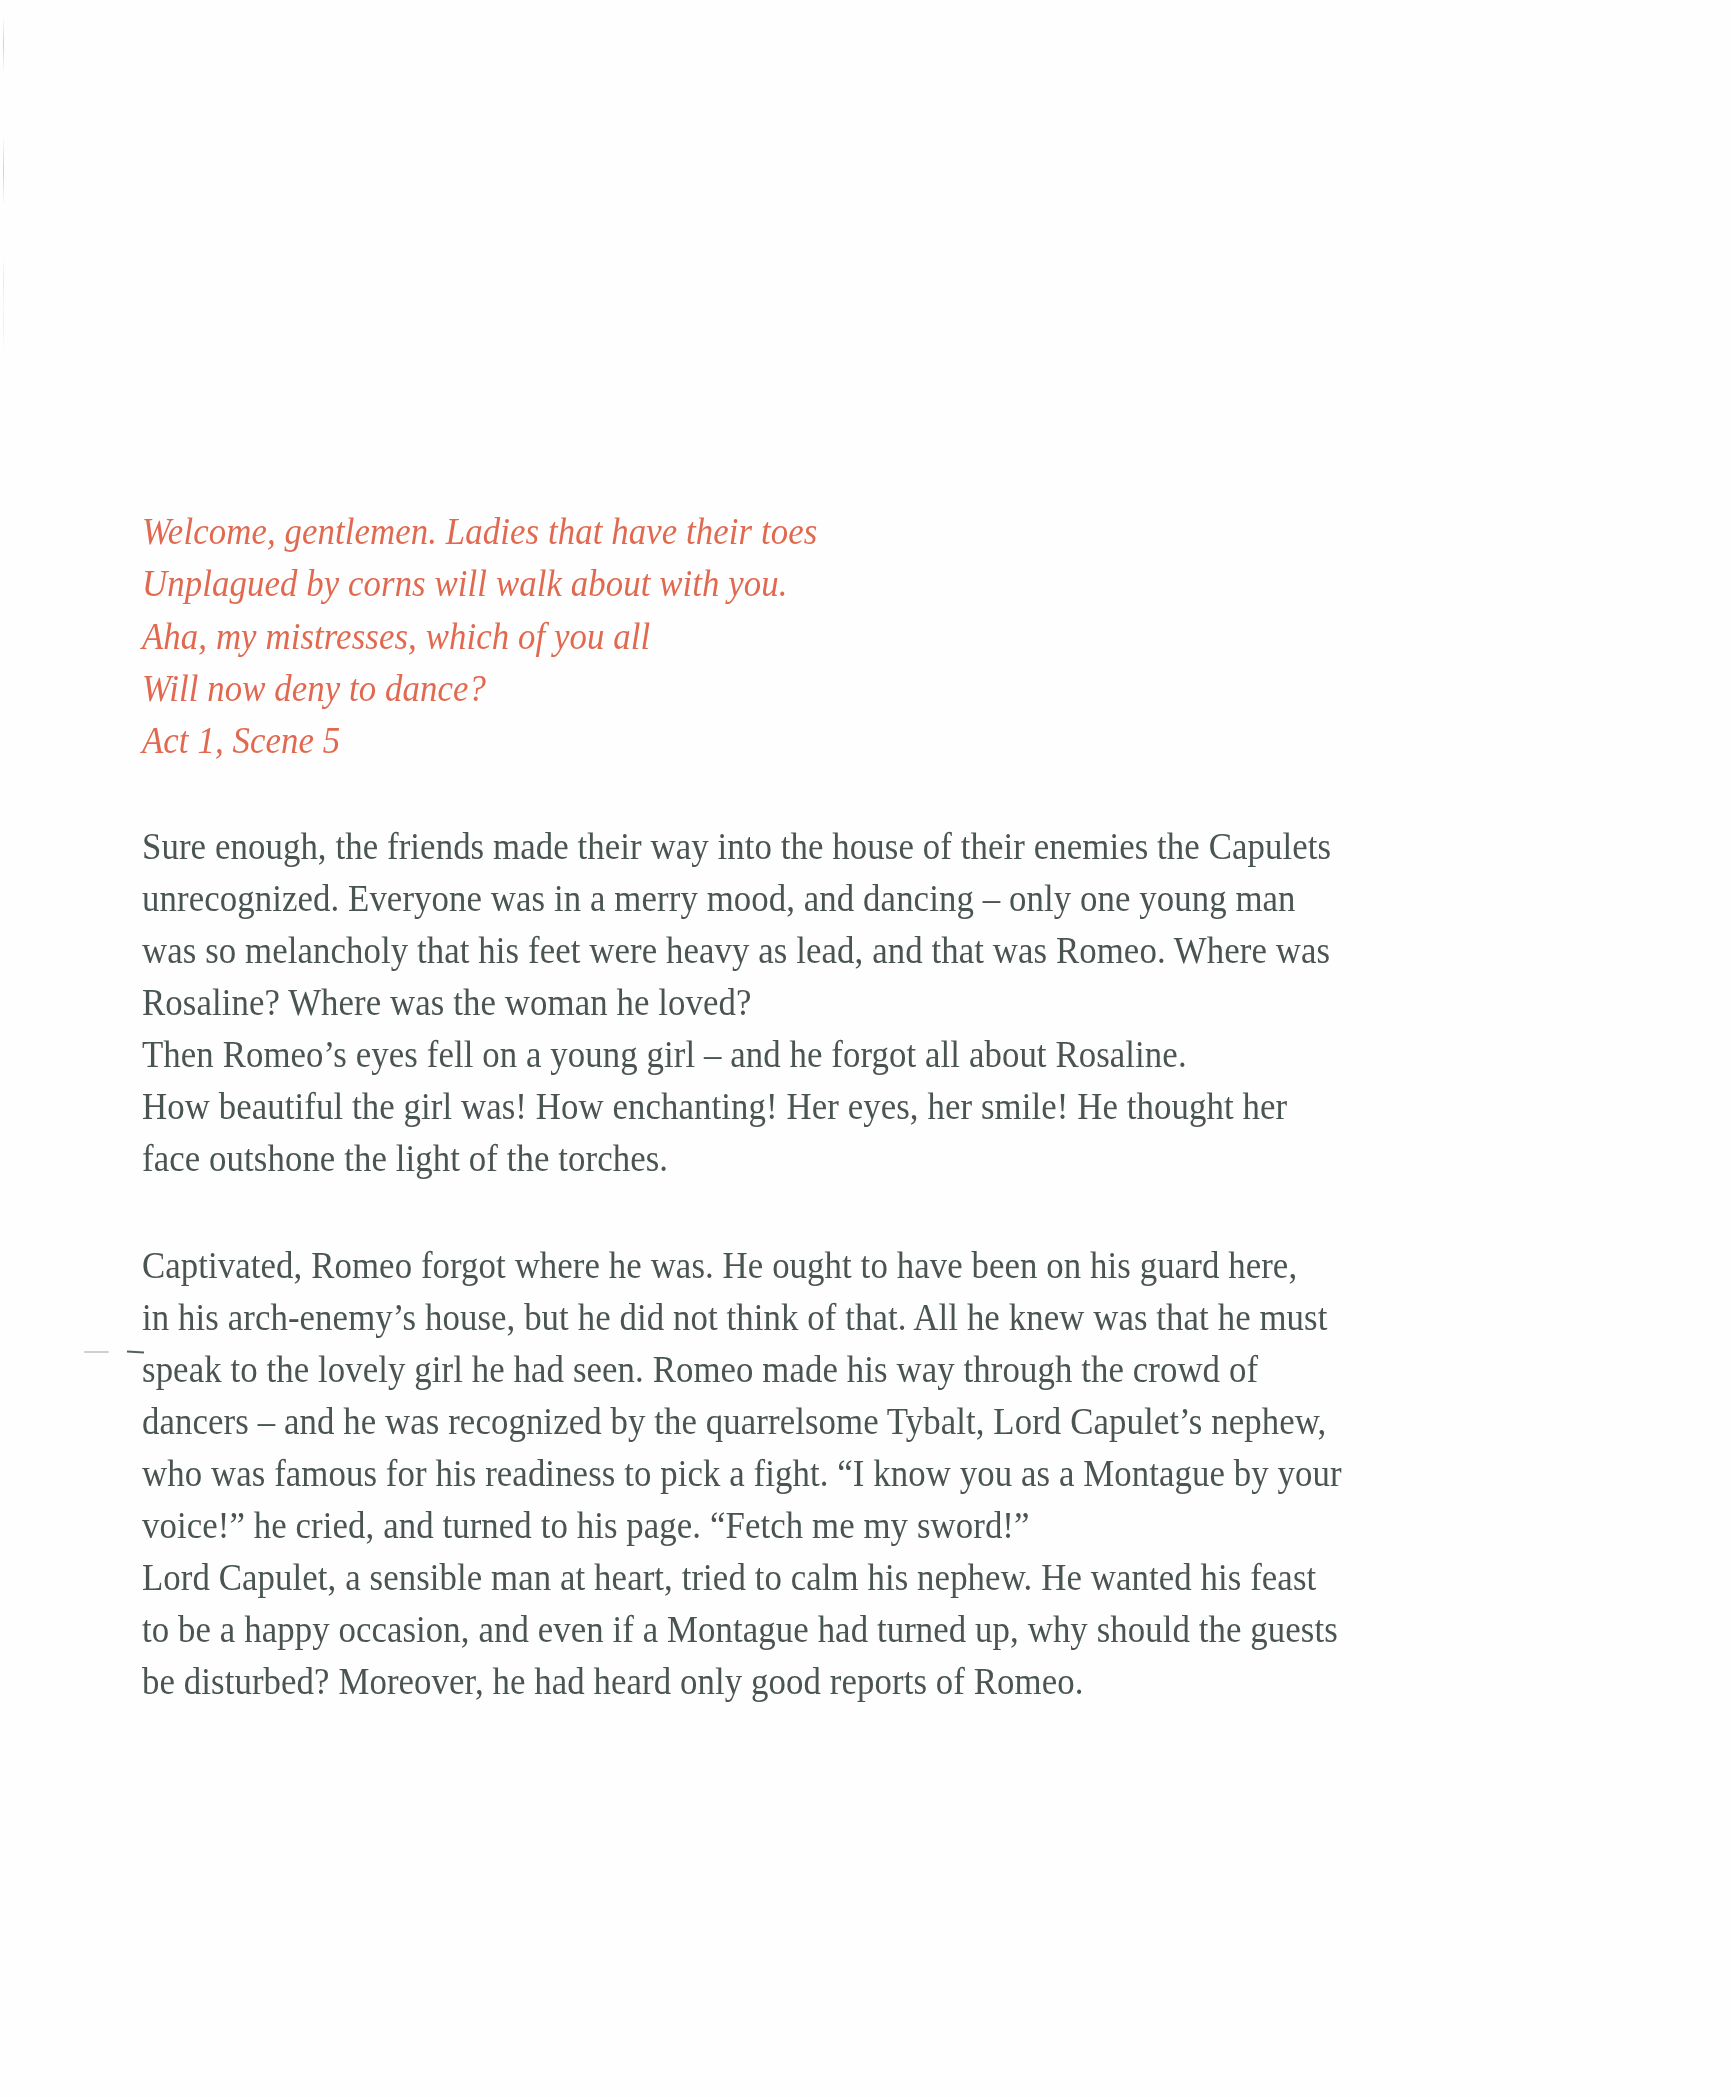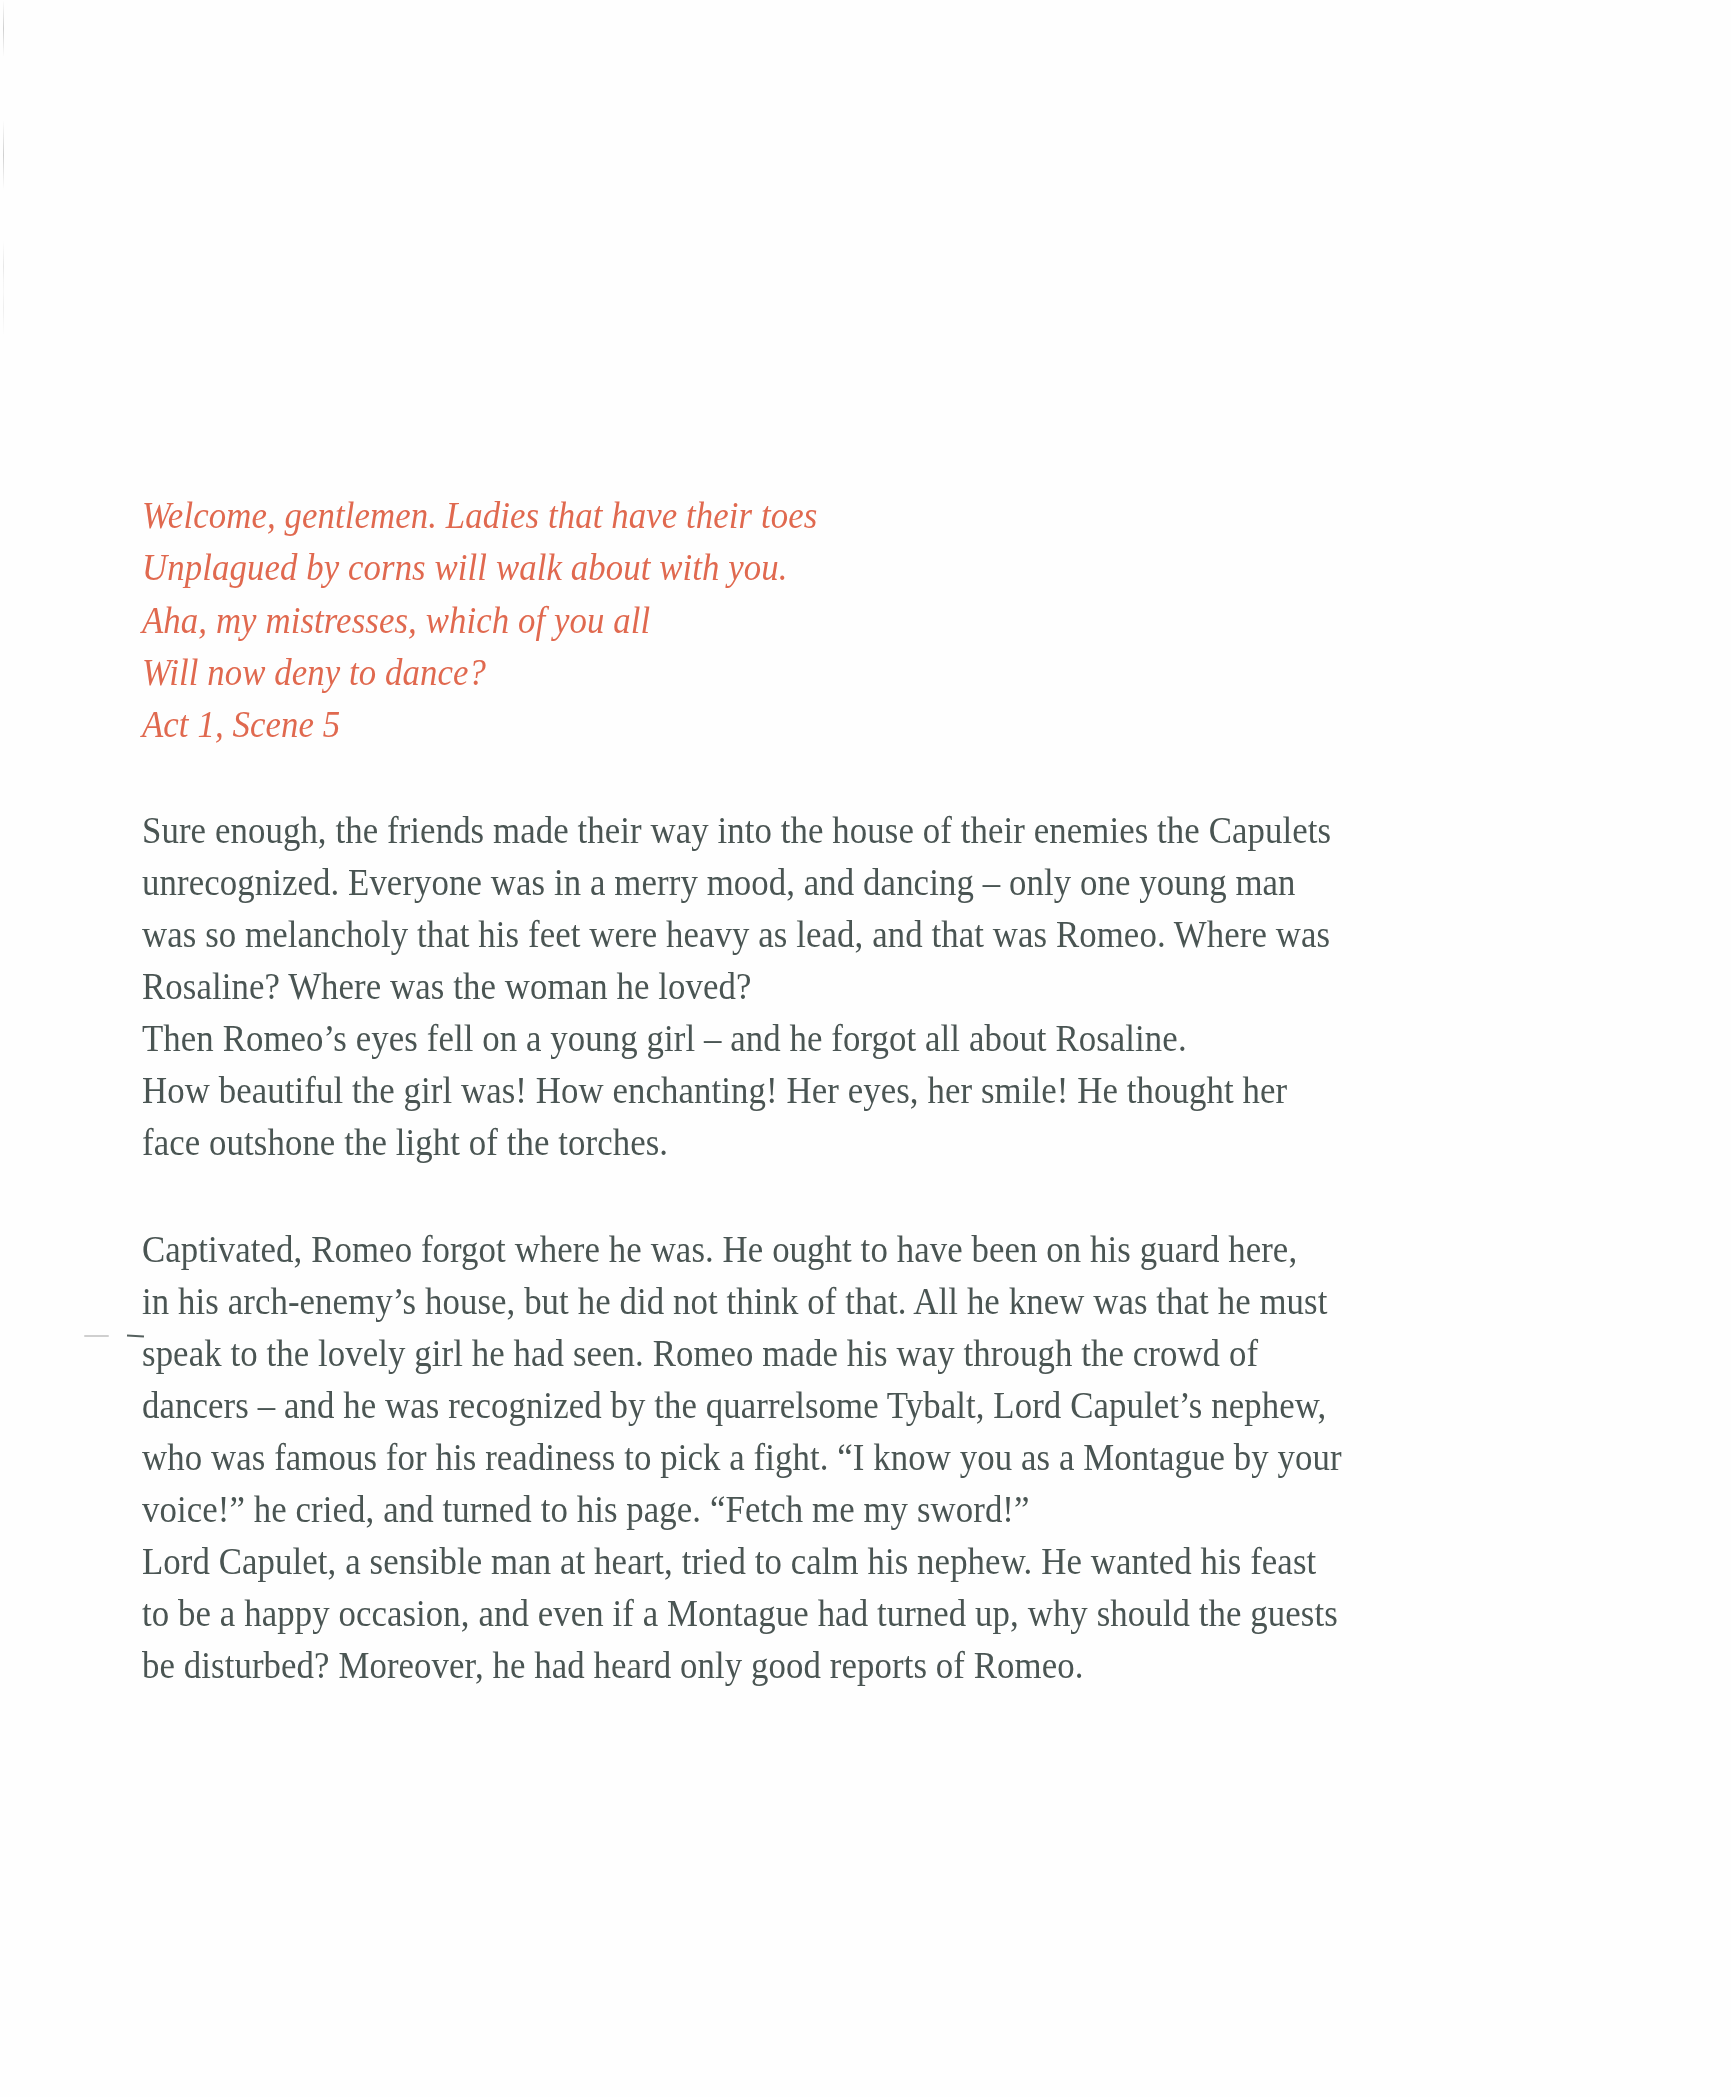--- a/index.html
+++ b/index.html
@@ -10,21 +10,21 @@
     body {
       width: 1731px;
       height: 2097px;
       position: relative;
       overflow: hidden;
       background: #fefefe;
     }
     .page {
       position: absolute;
       left: 0;
-      top: 0;
+      top: 16px;
       width: 1731px;
       height: 1674px;
     }
     
     .scan-edge {
       position: absolute;
       left: 2.5px;
       width: 1.9px;
       background: linear-gradient(to bottom, rgba(180,180,180,0.0), rgba(170,170,170,0.55), rgba(180,180,180,0.0));
     }

